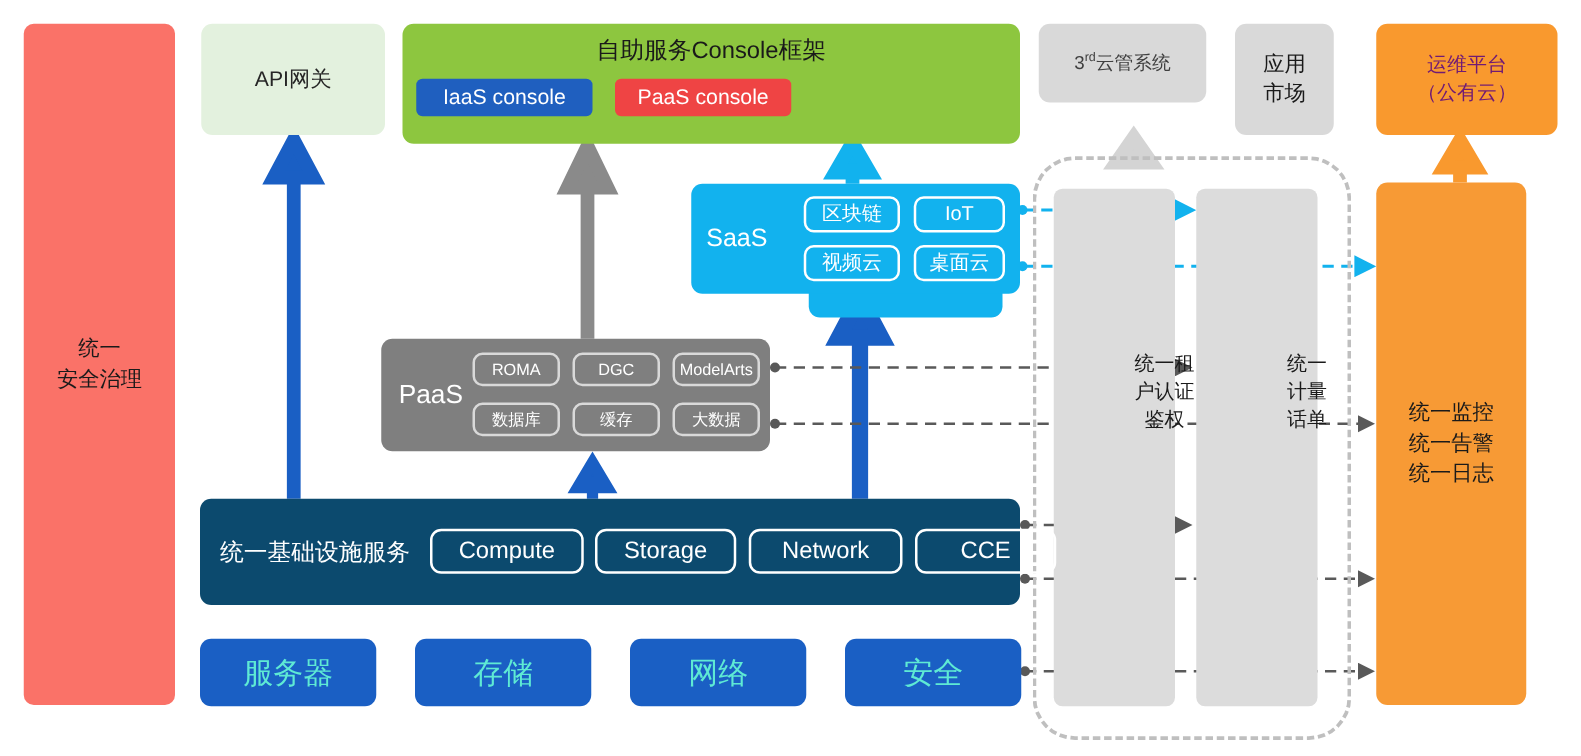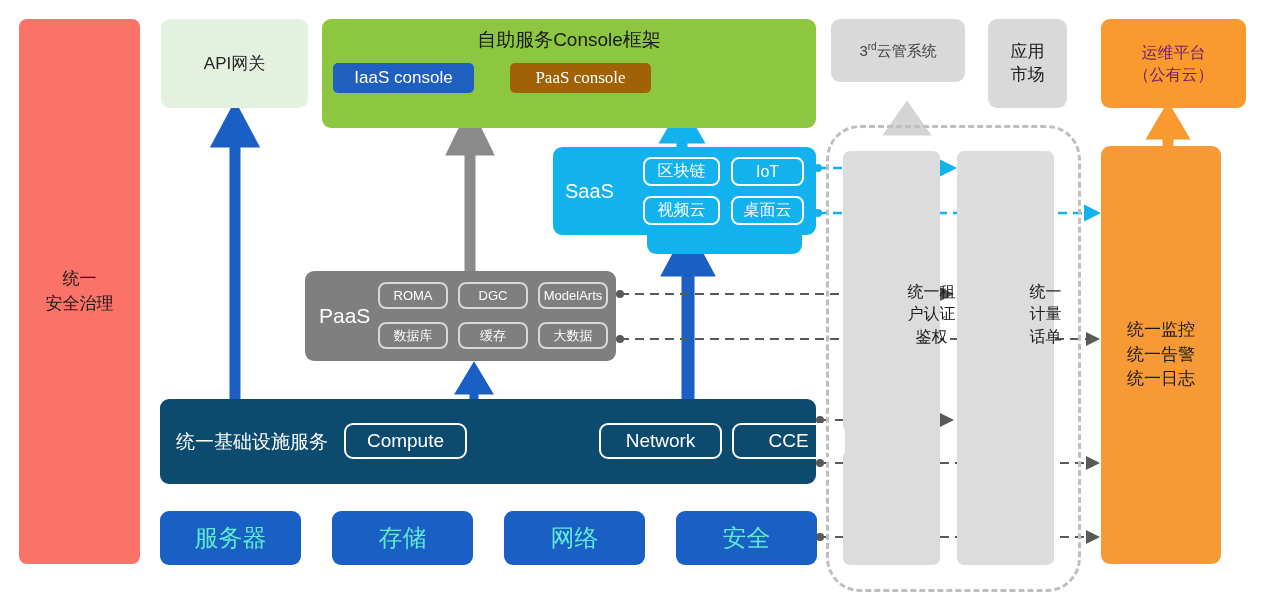--- a/index.html
+++ b/index.html
@@ -9,28 +9,28 @@
 
   
   .gov{left:19px;top:19px;width:121px;height:545px;background:#fa7268;border-radius:8px;
        color:#1a1a1a;font-size:17px;line-height:1.45;font-weight:400;}
 
   
   .apigw{left:161px;top:19px;width:147px;height:89px;background:#e3f1de;border-radius:9px;
          color:#262626;font-size:17px;}
 
   
-  .console-frame{left:322px;top:19px;width:494px;height:109px;background:#8dc63f;border-radius:9px;
+  .console-frame{left:322px;top:19px;width:494px;height:96px;background:#8dc63f;border-radius:9px;
         display:block;}
   .console-title{position:absolute;left:0;top:8px;width:100%;text-align:center;color:#1a1a1a;
         font-size:19px;}
   .cbtn{position:absolute;top:44px;height:30px;border-radius:5px;display:flex;align-items:center;
         justify-content:center;color:#fff;font-size:17px;}
   .cbtn.iaas{left:11px;width:141px;background:#1f5fbf;}
-  .cbtn.paas{left:188px;width:141px;background:#a16207;font-family:Liberation Serif, serif;}
+  .cbtn.paas{left:170px;width:141px;background:#ef4444;}
   .cbtn.saas{left:325px;width:155px;background:#12b2ee;}
 
   
   .third{left:831px;top:19px;width:134px;height:63px;background:#d9d9d9;border-radius:9px;
          color:#404040;font-size:15px;}
   .third sup{font-size:10px;vertical-align:super;}
   .market{left:988px;top:19px;width:79px;height:89px;background:#d9d9d9;border-radius:9px;
           color:#1a1a1a;font-size:17px;line-height:1.3;}
 
   
@@ -235,20 +235,21 @@
     <span class="chip p1">DGC</span>
     <span class="chip p2">ModelArts</span>
     <span class="chip p3">数据库</span>
     <span class="chip p4">缓存</span>
     <span class="chip p5">大数据</span>
   </div>
 
   <div class="box infra">
     <span class="lbl">统一基础设施服务</span>
     <span class="chip i0">Compute</span>
+    <span class="chip i1">Storage</span>
     <span class="chip i2">Network</span>
     <span class="chip i3">CCE</span>
   </div>
 
   <div class="box tile t0">服务器</div>
   <div class="box tile t1">存储</div>
   <div class="box tile t2">网络</div>
   <div class="box tile t3">安全</div>
 
 </div>

